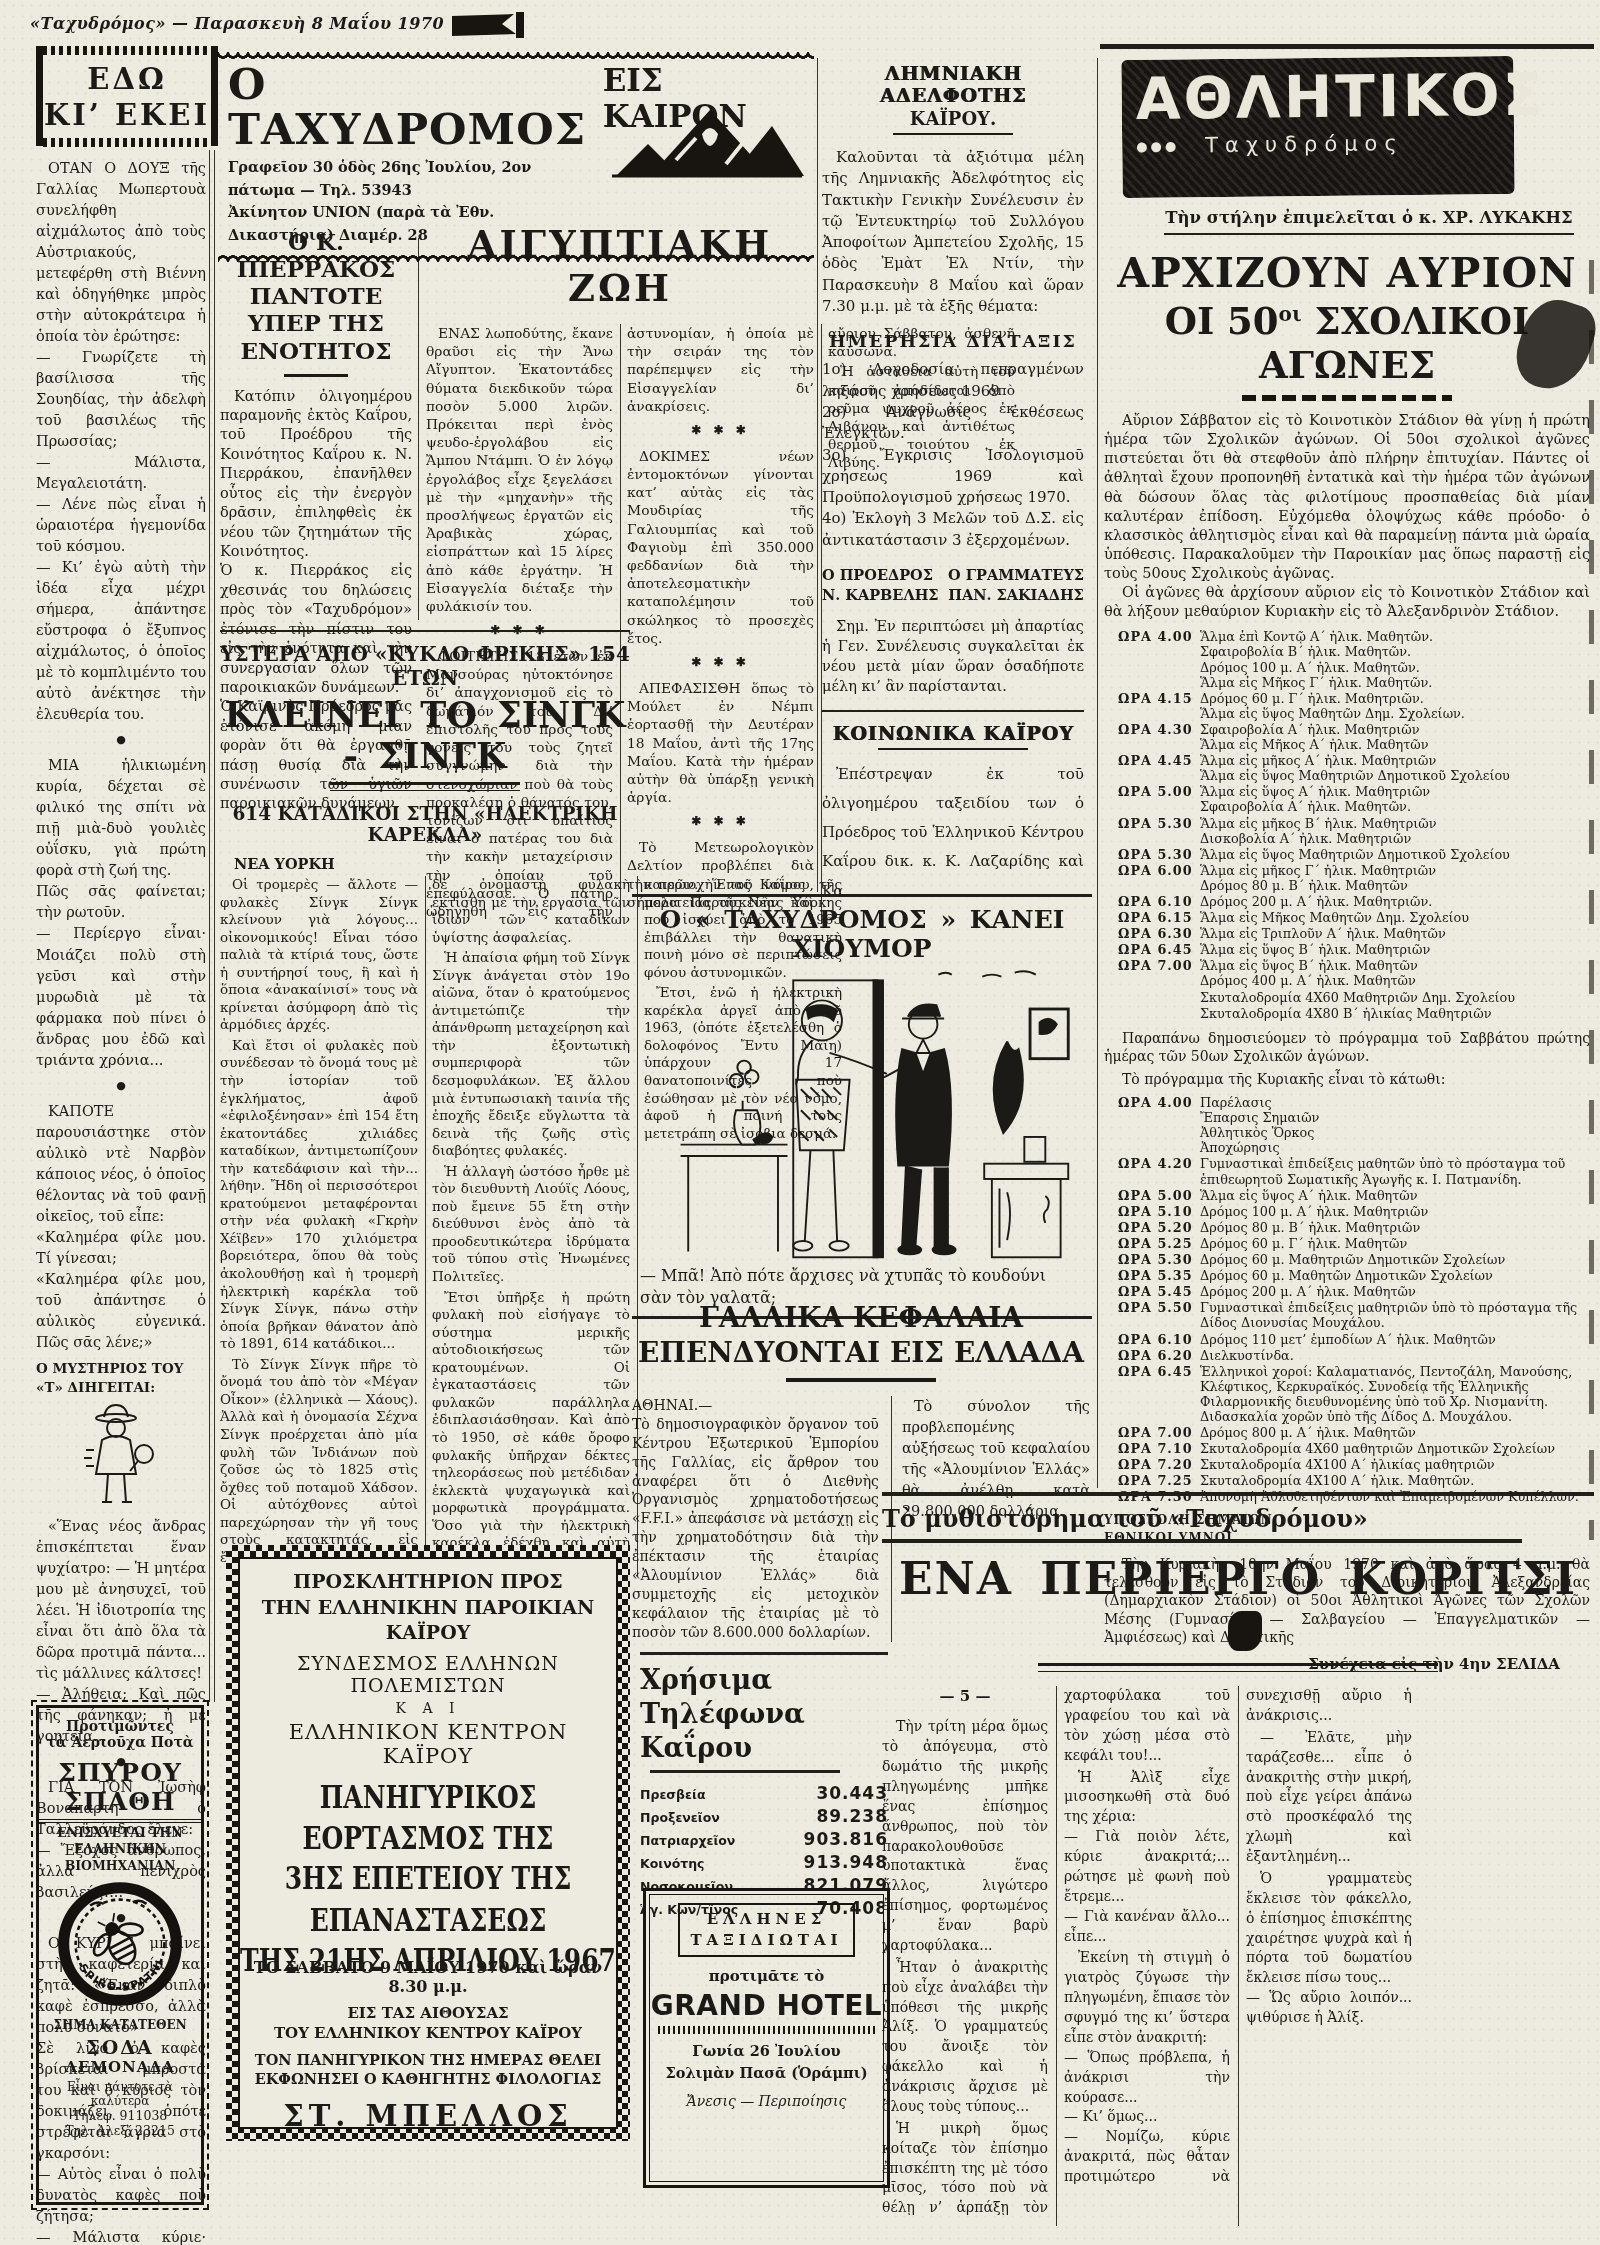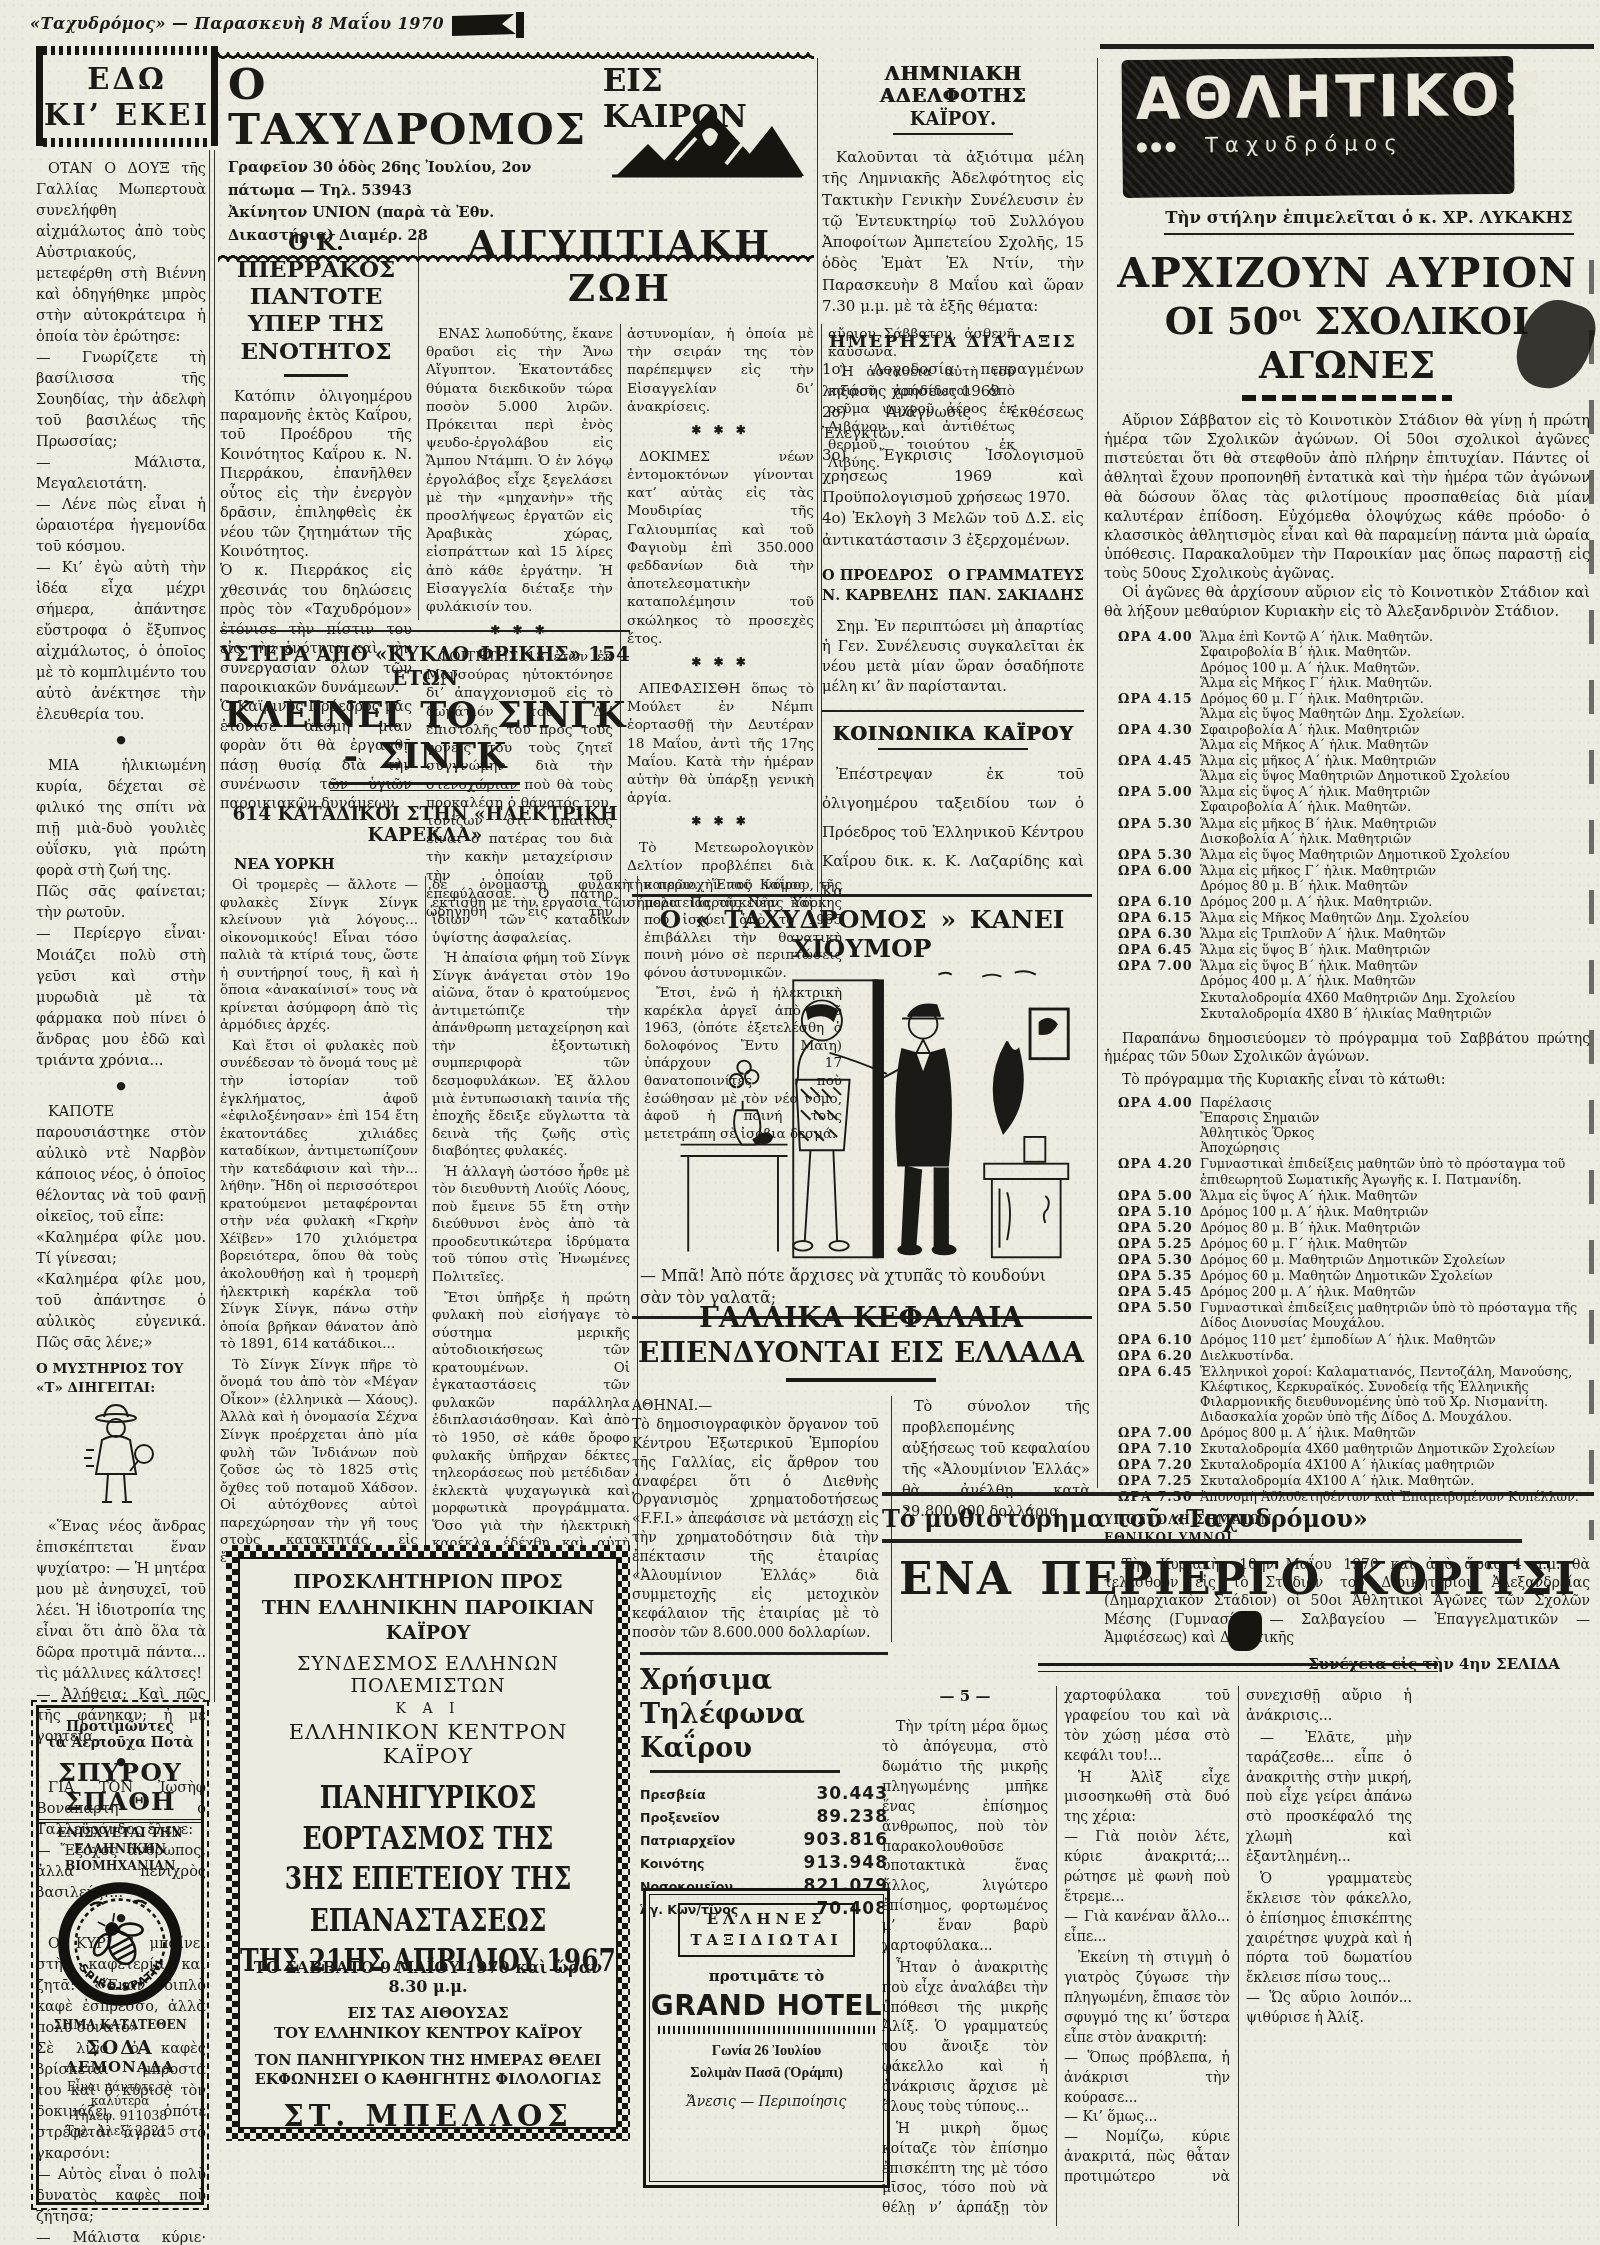--- a/index.html
+++ b/index.html
@@ -111,21 +111,21 @@
   #phones .tu{width:190px;height:3px;background:#211f1b;margin:6px 0 10px 10px;}
   #phones .row{display:flex;align-items:baseline;margin-bottom:3px;}
   #phones .nm{font-size:12.5px;font-weight:bold;font-family:"DejaVu Sans",sans-serif;}
   #phones .no{margin-left:auto;font-size:17px;font-weight:bold;font-family:"DejaVu Sans",sans-serif;letter-spacing:1px;}
   
   #grand{left:643px;top:1888px;width:247px;height:300px;border:3px solid #181511;box-shadow:inset 0 0 0 3px #edeae0,inset 0 0 0 4px #181511;box-sizing:border-box;text-align:center;padding-top:12px;}
   #grand .trav{display:inline-block;border:2px solid #181511;padding:4px 10px;font-size:15px;font-weight:bold;letter-spacing:5px;line-height:1.4;}
   #grand .pt{font-size:15px;font-weight:bold;margin-top:10px;}
   #grand .nm{font-size:28px;font-weight:bold;font-family:"DejaVu Sans",sans-serif;letter-spacing:.5px;margin-top:4px;}
   #grand .hz{height:8px;margin:4px 12px;background:repeating-linear-gradient(90deg,#181511 0 2px,transparent 2px 5px);}
-  #grand .ad{font-size:14.5px;font-weight:bold;line-height:1.5;margin-top:6px;font-family:Liberation Serif, serif;}
+  #grand .ad{font-size:14.5px;font-weight:bold;line-height:1.5;margin-top:6px;}
   #grand .an{font-size:14px;font-style:italic;margin-top:9px;}
   
   #sports{left:1104px;top:58px;width:486px;}
   #ath-box{width:392px;height:138px;margin-left:18px;background:#161310;border-radius:6px;transform:rotate(-.6deg);
     background-image:repeating-linear-gradient(48deg,rgba(240,235,222,.09) 0 3px,transparent 3px 7px);padding:10px 0 0 14px;box-sizing:border-box;}
   #ath-box .t1{font-size:58px;font-weight:bold;color:#eae6d9;letter-spacing:3px;font-family:"DejaVu Sans",sans-serif;line-height:1;}
   #ath-box .t2{display:flex;align-items:center;color:#eae6d9;margin-top:6px;}
   #ath-box .dots{font-size:13px;letter-spacing:3px;margin-right:26px;}
   #ath-box .t2 span.l{font-size:21px;letter-spacing:7px;font-family:"DejaVu Sans",sans-serif;}
   #sports .ed{font-size:16.5px;font-weight:bold;text-align:center;margin:12px 0 0 60px;border-bottom:2px solid #211f1b;padding-bottom:6px;width:410px;}

